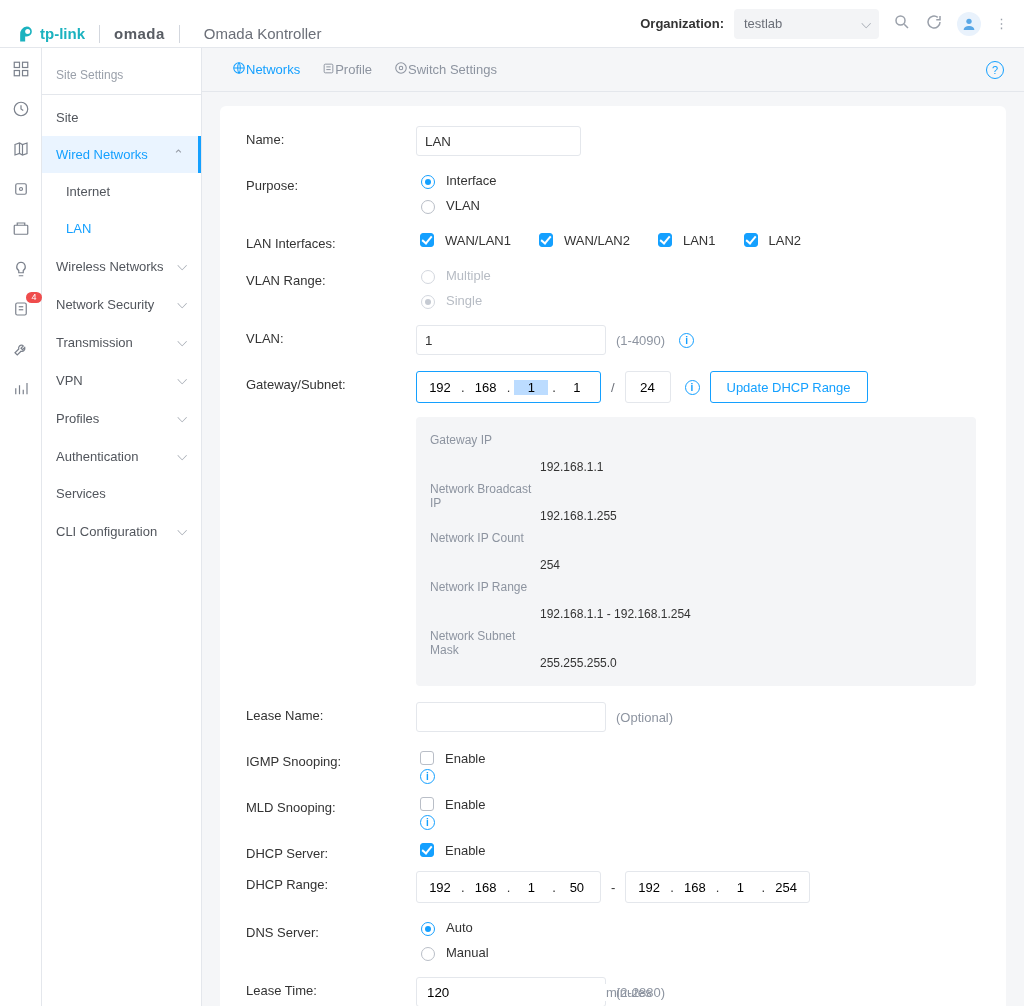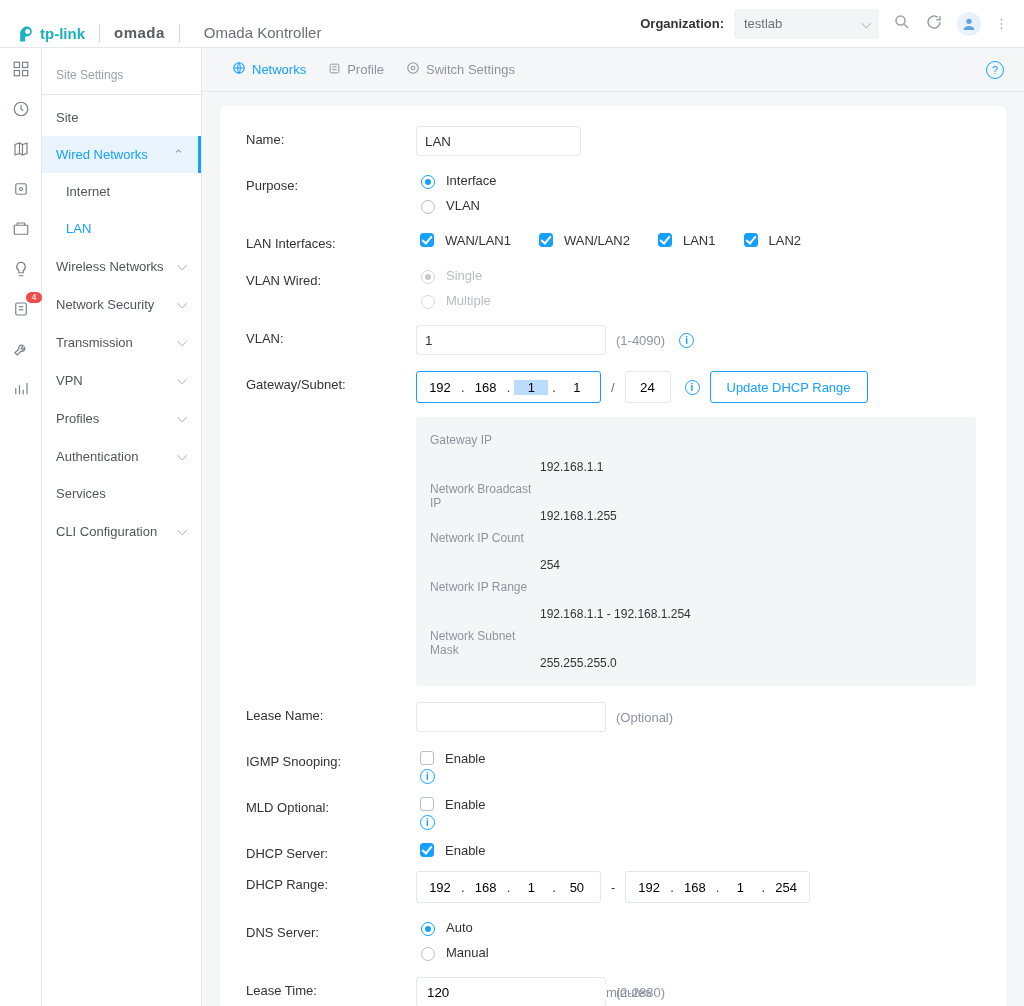--- a/index.html
+++ b/index.html
@@ -8,21 +8,21 @@
     --bg:#f5f6f8;
     --panel:#ffffff;
     --border:#e4e7ec;
     --text:#333;
     --muted:#8d94a0;
     --sidebar-active:#eaf4ff;
   }
   *{box-sizing:border-box;font-family:Arial,Helvetica,sans-serif;}
   body{margin:0;background:#fff;color:var(--text);font-size:13px;}
   .topbar{display:flex;align-items:center;height:48px;padding:0 16px;border-bottom:1px solid var(--border);}
-  .brand{display:flex;align-items:flex-start;gap:8px;font-size:15px;margin-top:20px;}
+  .brand{display:flex;align-items:center;gap:8px;font-size:15px;margin-top:20px;}
   .brand .logo{display:flex;align-items:center;gap:4px;font-weight:600;color:#1bb2bf;}
   .brand .logo svg{display:block;}
   .brand .sep{width:1px;height:18px;background:#d3d7de;margin:0 6px;}
   .brand .omada{font-weight:600;color:#585c63;letter-spacing:0.5px;}
   .brand .app{color:#6b6f78;margin-left:10px;}
   .spacer{flex:1;}
   .org{display:flex;align-items:center;gap:10px;}
   .org-label{color:#333;font-weight:bold;}
   .org-select{position:relative;width:145px;height:30px;background:#f3f4f6;border-radius:4px;display:flex;align-items:center;padding:0 26px 0 10px;color:#6b6f78;}
   .org-select .chev{position:absolute;right:8px;top:50%;transform:translateY(-50%);color:#9aa0aa;}
@@ -36,21 +36,21 @@
   .side .hdr{padding:12px 14px;color:#9aa0aa;font-size:12px;border-bottom:1px solid var(--border);}
   .side .nav{padding:4px 0;}
   .side .row{display:flex;align-items:center;justify-content:space-between;padding:11px 14px;color:#51555c;cursor:pointer;}
   .side .row.sub{padding-left:24px;}
   .side .row.selected{background:var(--sidebar-active);color:var(--primary);border-right:3px solid var(--primary);}
   .side .row.expanded{color:var(--primary);gap:20px;}
   .side .row.active{color:var(--primary);}
   .side .chev{color:#9aa0aa;}
   .main{flex:1;background:var(--bg);padding:0;}
   .tabs{display:flex;align-items:center;gap:22px;height:44px;padding:0 20px 0 30px;border-bottom:1px solid var(--border);}
-  .tabs .tab{display:flex;align-items:center;gap:6px;color:#8d94a0;cursor:pointer;}
+  .tabs .tab{display:flex;align-items:center;gap:0;color:#8d94a0;cursor:pointer;}
   .tabs .tab.active{color:var(--primary);}
   .tabs .help{margin-left:auto;color:var(--primary);width:18px;height:18px;border:1.5px solid var(--primary);border-radius:50%;display:flex;align-items:center;justify-content:center;font-size:11px;}
   .panel{margin:14px 18px;background:var(--panel);border-radius:6px;padding:20px 26px 24px;}
   .panel h2{margin:0 0 18px;font-size:14px;font-weight:700;color:#303236;}
   .form-row{display:flex;align-items:flex-start;margin-bottom:16px;}
   .form-row.tight{margin-bottom:10px;}
   .form-row .label{width:170px;color:#333;padding-top:6px;}
   .form-row .field{flex:1;}
   .input{height:30px;border:1px solid var(--border);border-radius:3px;padding:0 8px;outline:none;color:#333;}
   .input.w165{width:165px;}
@@ -314,29 +314,29 @@
               <span>LAN1</span>
             </label>
           <label class="check">
               <input type="checkbox" checked="" style="">
               <span>LAN2</span>
             </label>
         </div>
       </div>
 
       <div class="form-row">
-        <div class="label">VLAN Wired:</div>
+        <div class="label">VLAN Range:</div>
         <div class="field radio-col">
+          <label class="radio disabled">
+              <input type="radio" disabled="" style="">
+              <span>Multiple</span>
+            </label>
           <label class="radio disabled">
               <input type="radio" checked="" disabled="" style="">
               <span>Single</span>
-            </label>
-          <label class="radio disabled">
-              <input type="radio" disabled="" style="">
-              <span>Multiple</span>
             </label>
         </div>
       </div>
 
       <div class="form-row">
         <div class="label">VLAN:</div>
         <div class="field" style="display:flex;align-items:center;gap:10px;">
           <input class="input w190" value="1" style="">
           <span class="hint">(1-4090)</span>
           <span class="info">i</span>
@@ -398,21 +398,21 @@
 
       <div class="form-row tight">
         <div class="label">IGMP Snooping:</div>
         <div class="field"><label class="check">
               <input type="checkbox" style="">
               <span>Enable</span>
             </label> <span class="info">i</span></div>
       </div>
 
       <div class="form-row tight">
-        <div class="label">MLD Optional:</div>
+        <div class="label">MLD Snooping:</div>
         <div class="field"><label class="check">
               <input type="checkbox" style="">
               <span>Enable</span>
             </label> <span class="info">i</span></div>
       </div>
 
       <div class="form-row tight">
         <div class="label">DHCP Server:</div>
         <div class="field">
             <label class="check">

